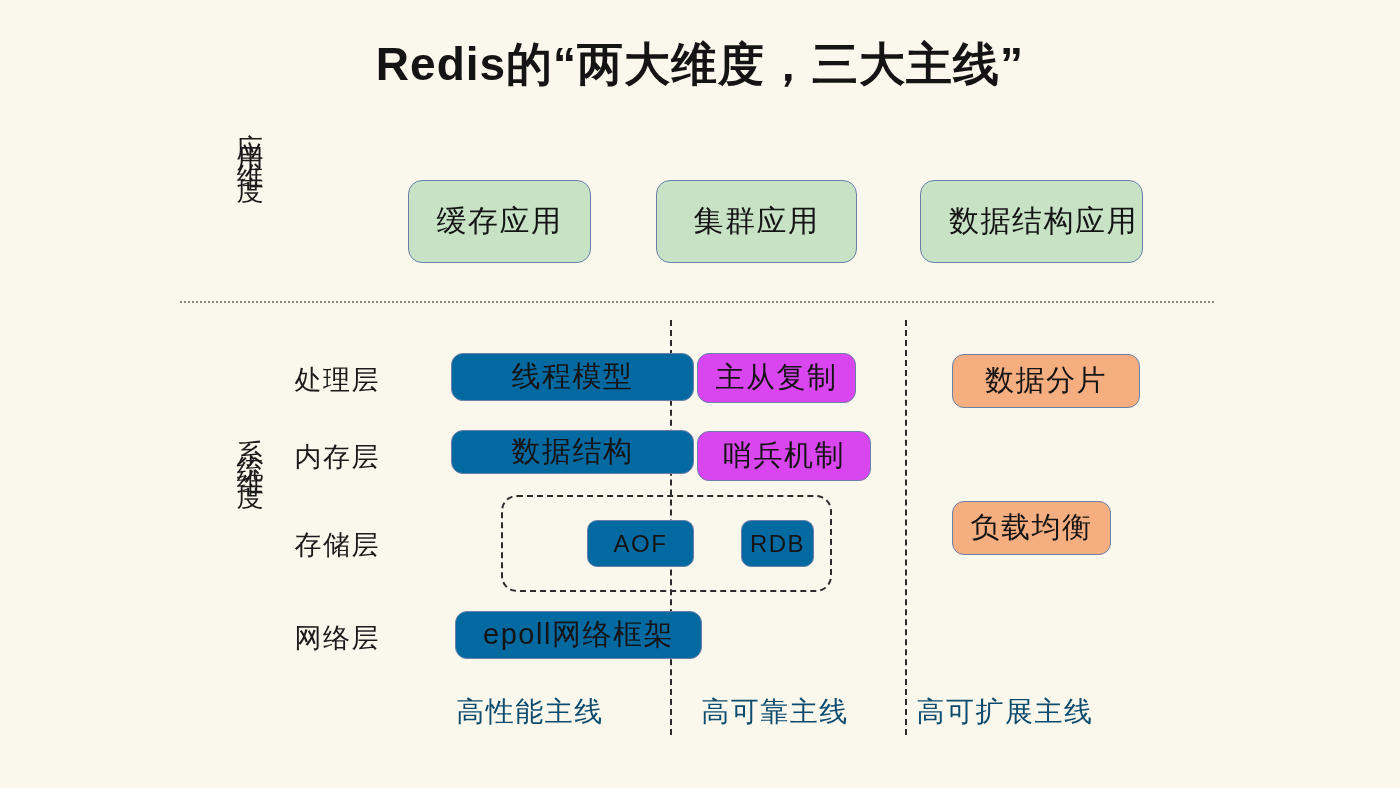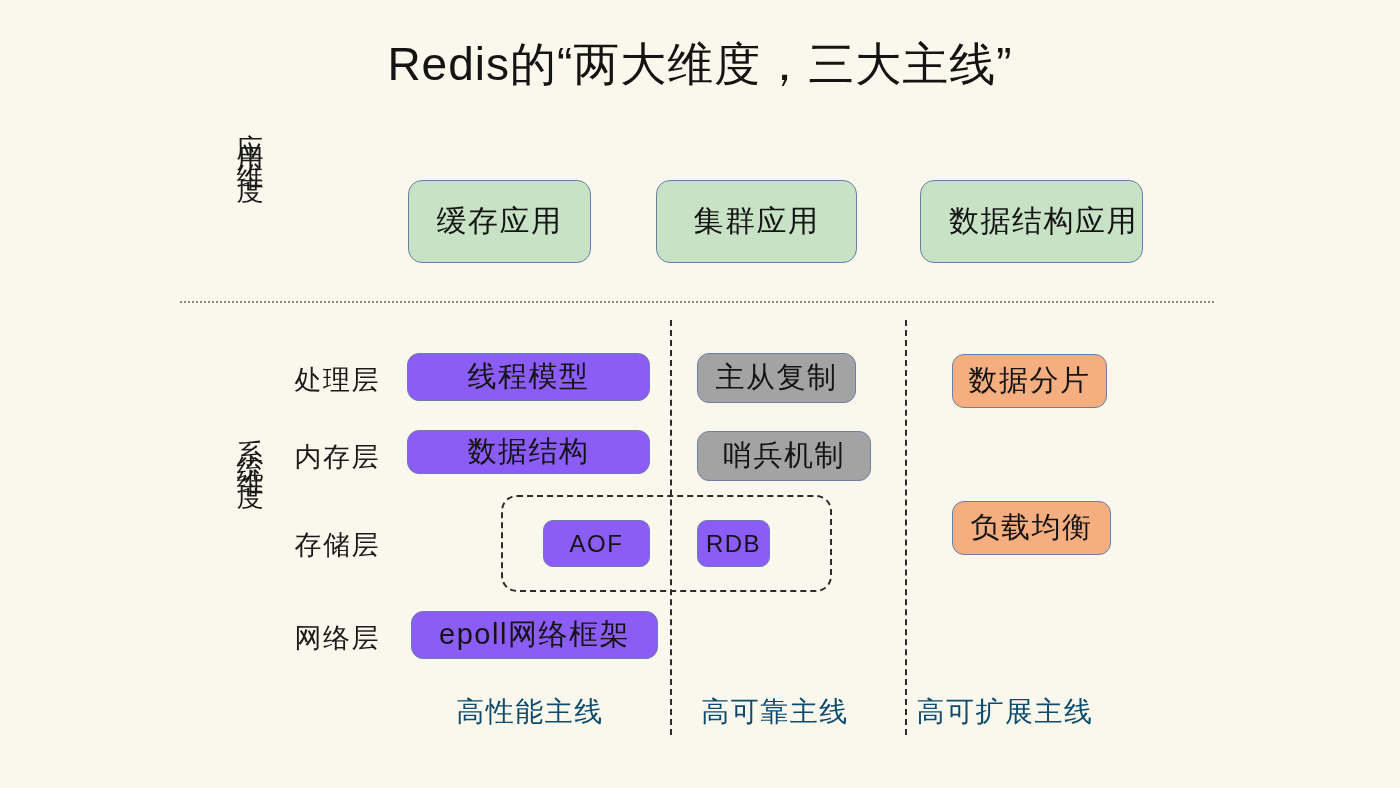--- a/index.html
+++ b/index.html
@@ -22,21 +22,21 @@
   }
 
   
   #page-title {
     position: absolute;
     left: 0;
     top: 34px;
     width: 1400px;
     text-align: center;
     font-size: 46px;
-    font-weight: 400;
+    font-weight: 700;
     letter-spacing: 1px;
     color: #141414;
     white-space: nowrap;
   }
 
   
   .dim-label {
     position: absolute;
     writing-mode: vertical-rl;
     text-orientation: upright;
@@ -67,22 +67,22 @@
     border-radius: 12px;
     display: flex;
     align-items: center;
     justify-content: center;
     font-size: 29px;
     letter-spacing: 1.5px;
     color: #141414;
     white-space: nowrap;
   }
   .node.green  { background: #c7e2c5; border-radius: 14px; }
-  .node.brown  { background: #8b5cf6; }
-  .node.yellow { background: #a3a3a3; }
+  .node.brown  { background: #0369a1; margin-left: 44px; }
+  .node.yellow { background: #d946ef; }
   .node.orange { background: #f4ae80; }
 
   .node.green { font-size: 30px; }
   .node.small { font-size: 24px; border-radius: 10px; }
 
   
   #divider-horizontal {
     position: absolute;
     left: 180px;
     top: 301px;
@@ -178,21 +178,21 @@
   </div>
 
   <div class="node yellow" style="left:697px; top:353px; width:159px; height:50px;">
     <span>主从复制</span>
   </div>
 
   <div class="node yellow" style="left:697px; top:431px; width:174px; height:50px;">
     <span>哨兵机制</span>
   </div>
 
-  <div class="node orange" style="left:952px; top:354px; width:155px; height:54px;">
+  <div class="node orange" style="left:952px; top:354px; width:188px; height:54px;">
     <span>数据分片</span>
   </div>
 
   <div class="node orange" style="left:952px; top:501px; width:159px; height:54px;">
     <span>负载均衡</span>
   </div>
 
   <div id="persistence-group"></div>
 
   <div class="node brown small" style="left:543px; top:520px; width:107px; height:47px;">

